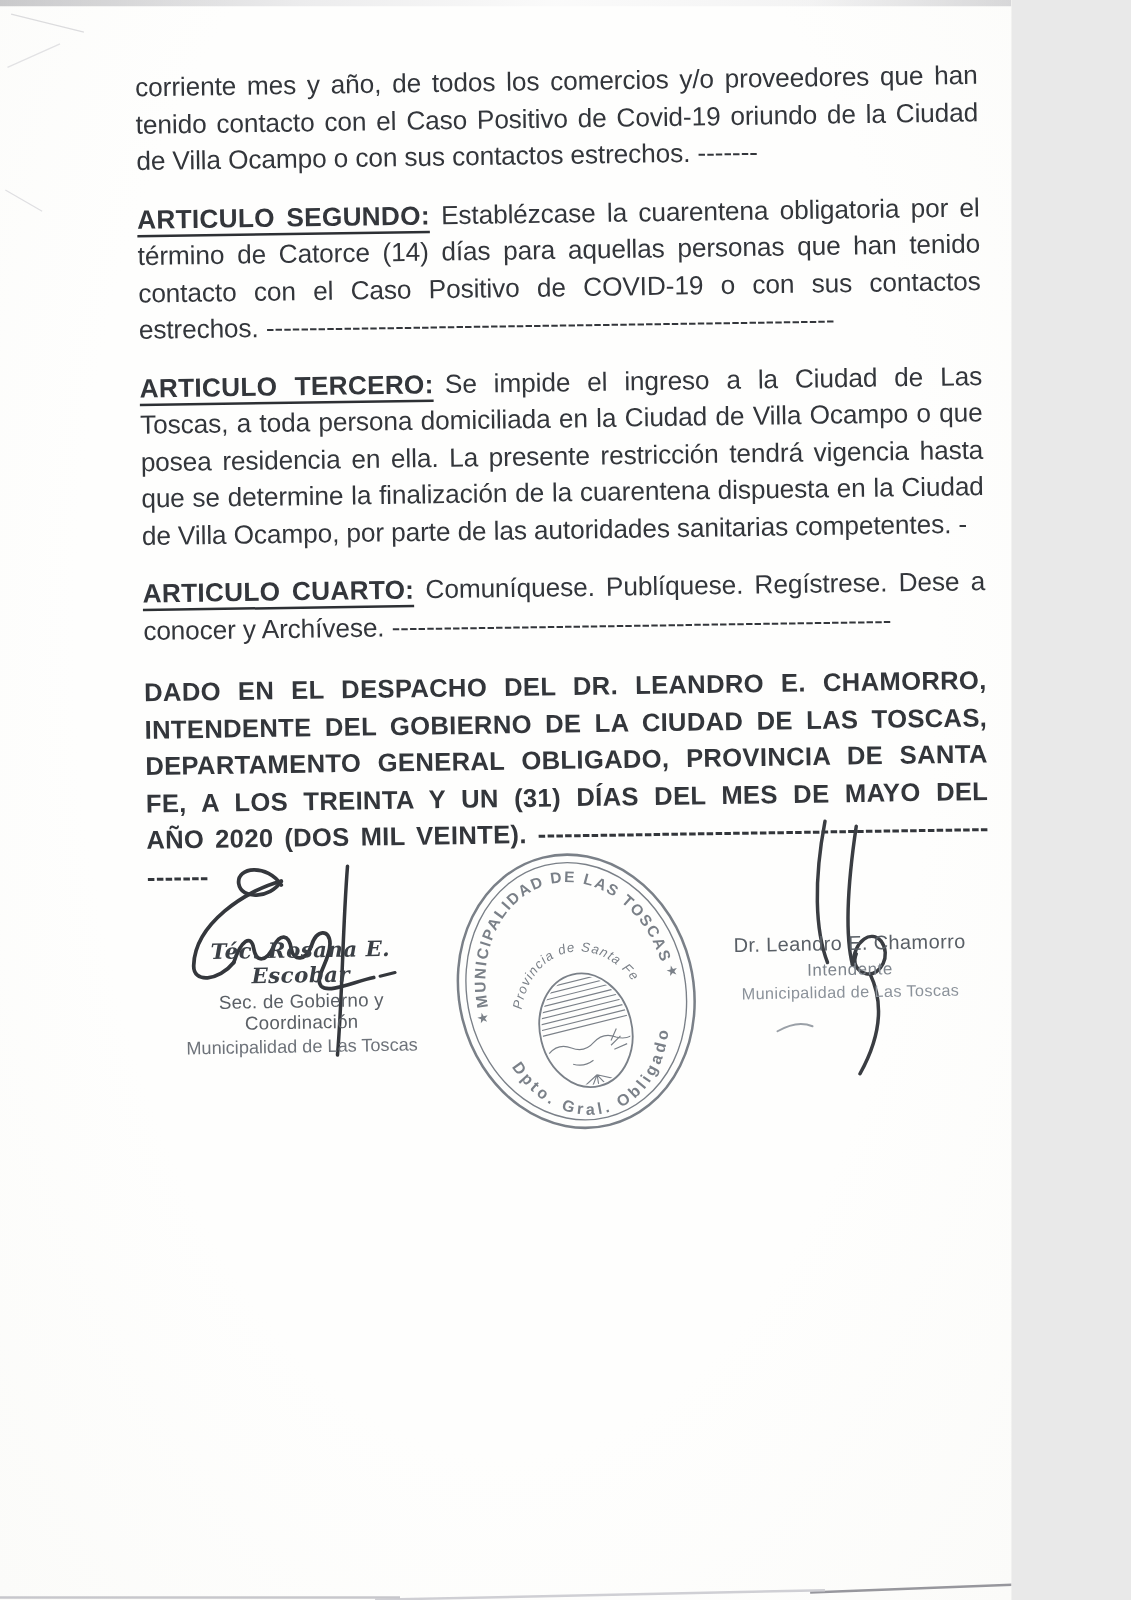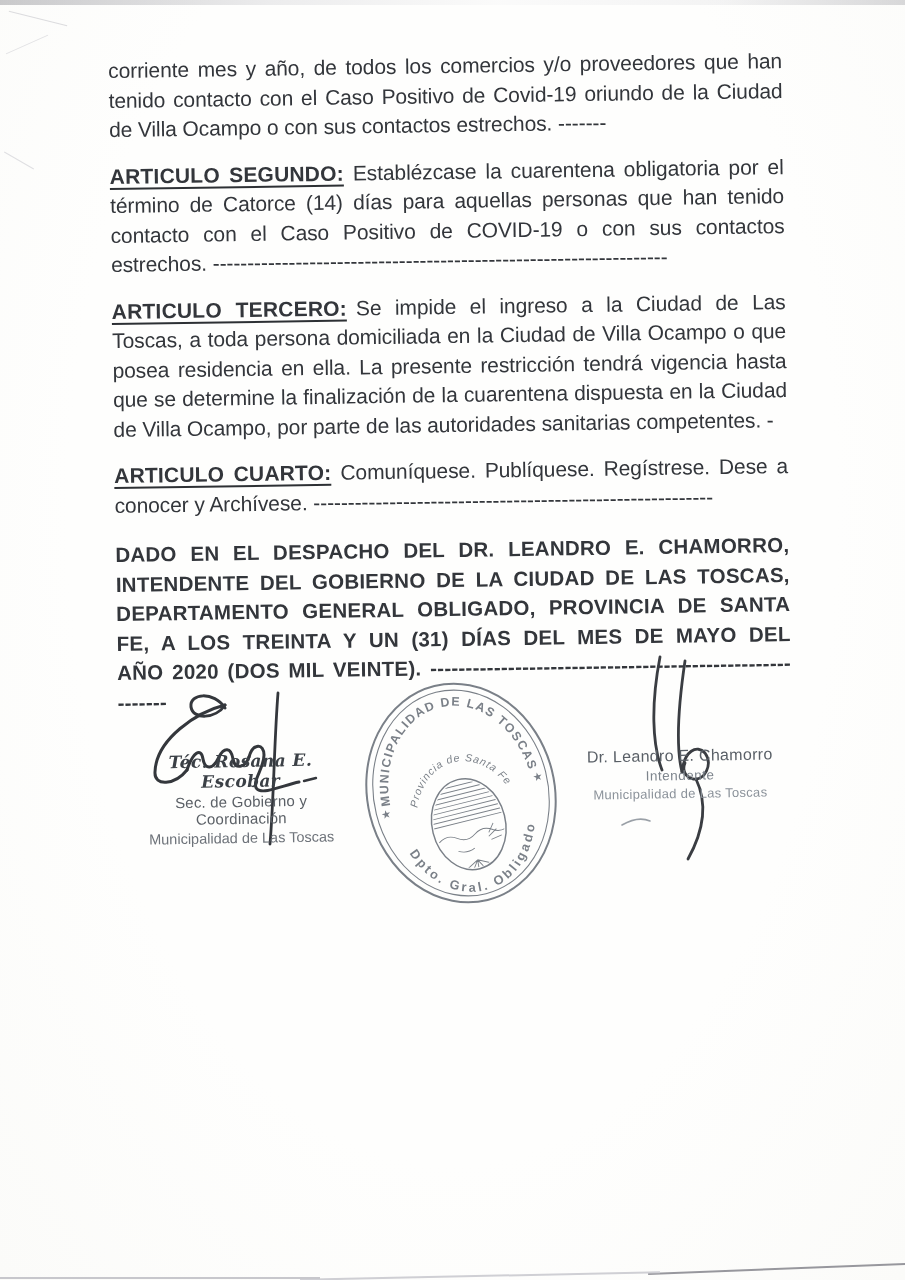--- a/index.html
+++ b/index.html
@@ -1,18 +1,18 @@
 <!DOCTYPE html>
 <html><head>
 <meta charset="utf-8">
 <style>
   html,body{margin:0;padding:0;}
   body{width:905px;height:1280px;background:#e9e9e9;font-family:"Liberation Sans",sans-serif;}
-  .page{position:relative;width:905px;height:1280px;background:#fdfdfc;overflow:hidden;
-        background-image:radial-gradient(ellipse at 50% 40%, #fefefd 60%, #fbfbf9 100%);}
+  .page{position:relative;width:776px;height:1280px;background:#fdfdfc;overflow:hidden;
+        background-image:radial-gradient(ellipse at 50% 40%, #fefefd 60%, #fbfbf9 100%);padding-left:33px;}
 
   
   .edge-top{position:absolute;top:0;left:0;width:100%;height:5px;
     background:linear-gradient(to right, rgba(150,150,155,.5), rgba(190,190,196,.28) 30%,
       rgba(225,225,230,.12) 55%, rgba(205,205,210,.22) 80%, rgba(160,160,166,.4));}
   .crease1{position:absolute;top:18px;left:8px;width:60px;height:1px;background:#dcdcde;transform:rotate(14deg);}
   .crease2{position:absolute;top:44px;left:4px;width:46px;height:1px;background:#e2e2e4;transform:rotate(-24deg);}
   .crease3{position:absolute;top:160px;left:2px;width:34px;height:1px;background:#dfdfe2;transform:rotate(30deg);}
   .edge-bottom-dark{position:absolute;top:1268px;left:648px;width:260px;height:2px;background:#97979d;transform:rotate(-2.2deg);}
   .edge-bottom-light{position:absolute;top:1275px;left:300px;width:360px;height:1.5px;background:#cfcfd4;transform:rotate(-1.2deg);}

